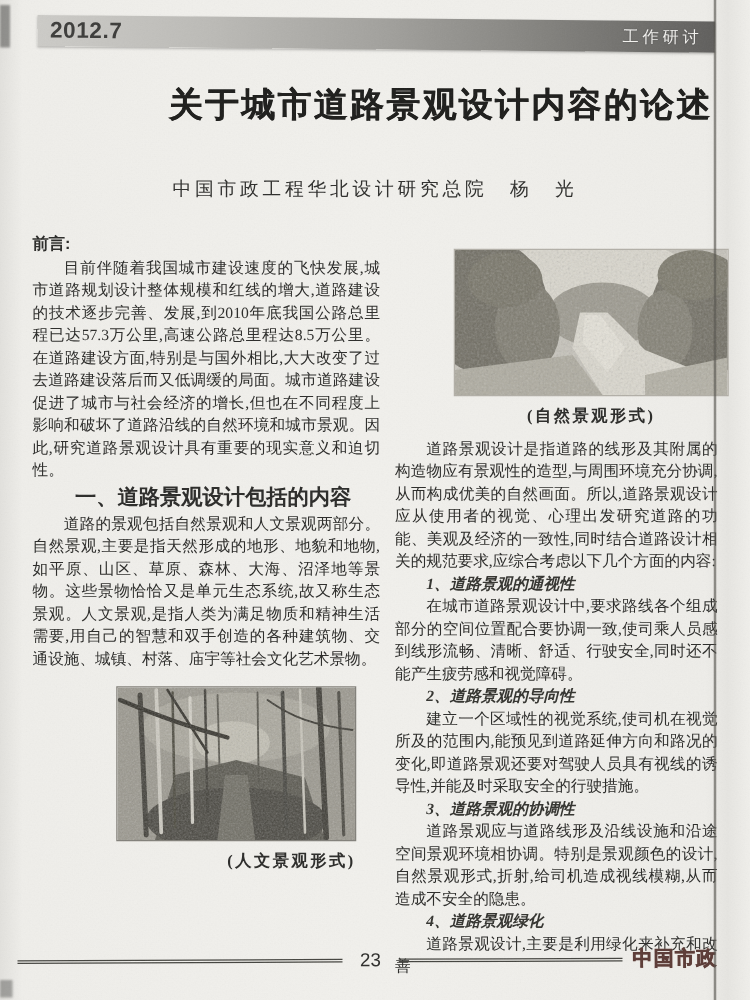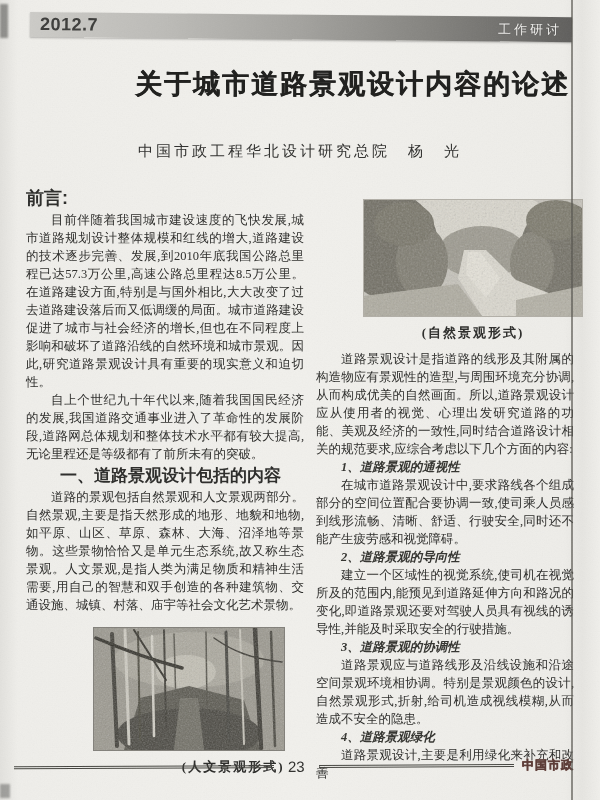--- a/index.html
+++ b/index.html
@@ -26,37 +26,37 @@
   
   .title{position:absolute;top:66px;left:10px;right:30px;text-align:right;margin:0;
     font-family:"Liberation Sans","DejaVu Sans",sans-serif;font-size:27px;font-weight:700;color:#1d1d1b;
     letter-spacing:2px;text-shadow:.4px 0 0 #1d1d1b;}
   .byline{position:absolute;top:142px;left:0;width:100%;text-align:center;font-size:15px;letter-spacing:3px;color:#2e2e2c;}
   
   .content{position:absolute;top:186px;left:26px;display:flex;gap:12px;}
   .col-left{width:278px;}
   .col-right{width:258px;}
   p.para{margin:0;font-size:12.5px;line-height:18px;text-align:justify;text-indent:2em;}
-  .preface{margin:0 0 1px;font-family:"Liberation Sans","DejaVu Sans",sans-serif;font-size:18px;font-weight:700;}
+  .preface{margin:0 0 1px;font-family:"Liberation Sans","DejaVu Sans",sans-serif;font-size:13px;font-weight:700;}
   .sec-head{margin:1px 0;font-family:Liberation Mono, monospace;font-size:17px;font-weight:700;text-indent:2em;}
   .sub-head{margin:0;font-size:12.5px;line-height:18px;font-style:italic;text-indent:2em;font-weight:600;color:#33332f;}
   
   figure{margin:0;text-align:center;padding-left:47px;}
   .fig-left{margin:13px auto 0;width:192px;text-align:right;}
   .fig-right{margin:13px auto 8px;width:220px;}
   .fig-left svg{border:1px solid #82807a;display:block;}
   .fig-right svg{border:1px solid #b2afa7;display:block;}
   figcaption{font-size:13px;font-weight:600;letter-spacing:2px;margin-top:7px;color:#2b2b29;}
   
   .footer{position:absolute;left:14px;top:758px;width:560px;display:flex;align-items:center;transform:rotate(-.25deg);}
   .dline{height:3px;border-top:1.3px solid #44443f;border-bottom:1.3px solid #44443f;box-sizing:border-box;}
   .dline-l{width:260px;}
   .dline-r{flex:1;margin-right:8px;}
   .page-num{margin:0 14px;font-family:"Liberation Sans","DejaVu Sans",sans-serif;font-size:15px;color:#2e2e2c;}
-  .journal{font-family:"Liberation Sans","DejaVu Sans",sans-serif;font-size:12px;font-weight:700;letter-spacing:1px;
+  .journal{font-family:"Liberation Sans","DejaVu Sans",sans-serif;font-size:16px;font-weight:700;letter-spacing:1px;
     color:#6b4540;-webkit-text-stroke:.4px #5a3a35;text-shadow:0 0 1px #c9b8b2;}
 </style>
 </head>
 <body>
 
 <div class="page">
 
   <div class="corner-tl"></div>
   <div class="corner-bl"></div>
   <div class="scan-line-right"></div>
@@ -67,21 +67,20 @@
   </div>
 
   <h1 class="title">关于城市道路景观设计内容的论述</h1>
   <div class="byline">中国市政工程华北设计研究总院　杨　光</div>
 
   <div class="content">
 
     <div class="col-left">
       <p class="preface">前言:</p>
       <p class="para">目前伴随着我国城市建设速度的飞快发展,城市道路规划设计整体规模和红线的增大,道路建设的技术逐步完善、发展,到2010年底我国公路总里程已达57.3万公里,高速公路总里程达8.5万公里。在道路建设方面,特别是与国外相比,大大改变了过去道路建设落后而又低调缓的局面。城市道路建设促进了城市与社会经济的增长,但也在不同程度上影响和破坏了道路沿线的自然环境和城市景观。因此,研究道路景观设计具有重要的现实意义和迫切性。</p>
-      <p class="para">自上个世纪九十年代以来,随着我国国民经济的发展,我国道路交通事业进入了革命性的发展阶段,道路网总体规划和整体技术水平都有较大提高,无论里程还是等级都有了前所未有的突破。</p>
       <p class="sec-head">一、道路景观设计包括的内容</p>
       <p class="para">道路的景观包括自然景观和人文景观两部分。自然景观,主要是指天然形成的地形、地貌和地物,如平原、山区、草原、森林、大海、沼泽地等景物。这些景物恰恰又是单元生态系统,故又称生态景观。人文景观,是指人类为满足物质和精神生活需要,用自己的智慧和双手创造的各种建筑物、交通设施、城镇、村落、庙宇等社会文化艺术景物。</p>
 
       <figure class="fig-left">
         <svg viewBox="0 0 190 122" width="190" height="122" role="img">
           <defs>
             <filter id="noiseB">
                 <feTurbulence type="fractalNoise" baseFrequency="0.7" numOctaves="3" seed="11" stitchTiles="stitch"></feTurbulence>
                 <feColorMatrix type="saturate" values="0"></feColorMatrix>
               </filter>

